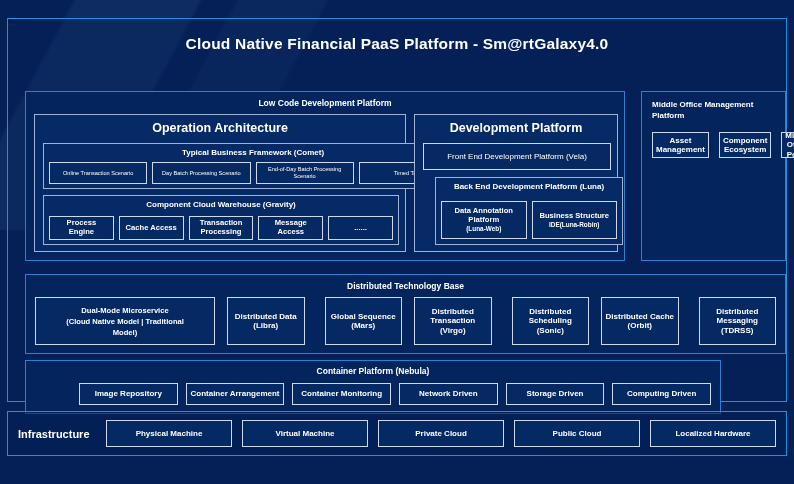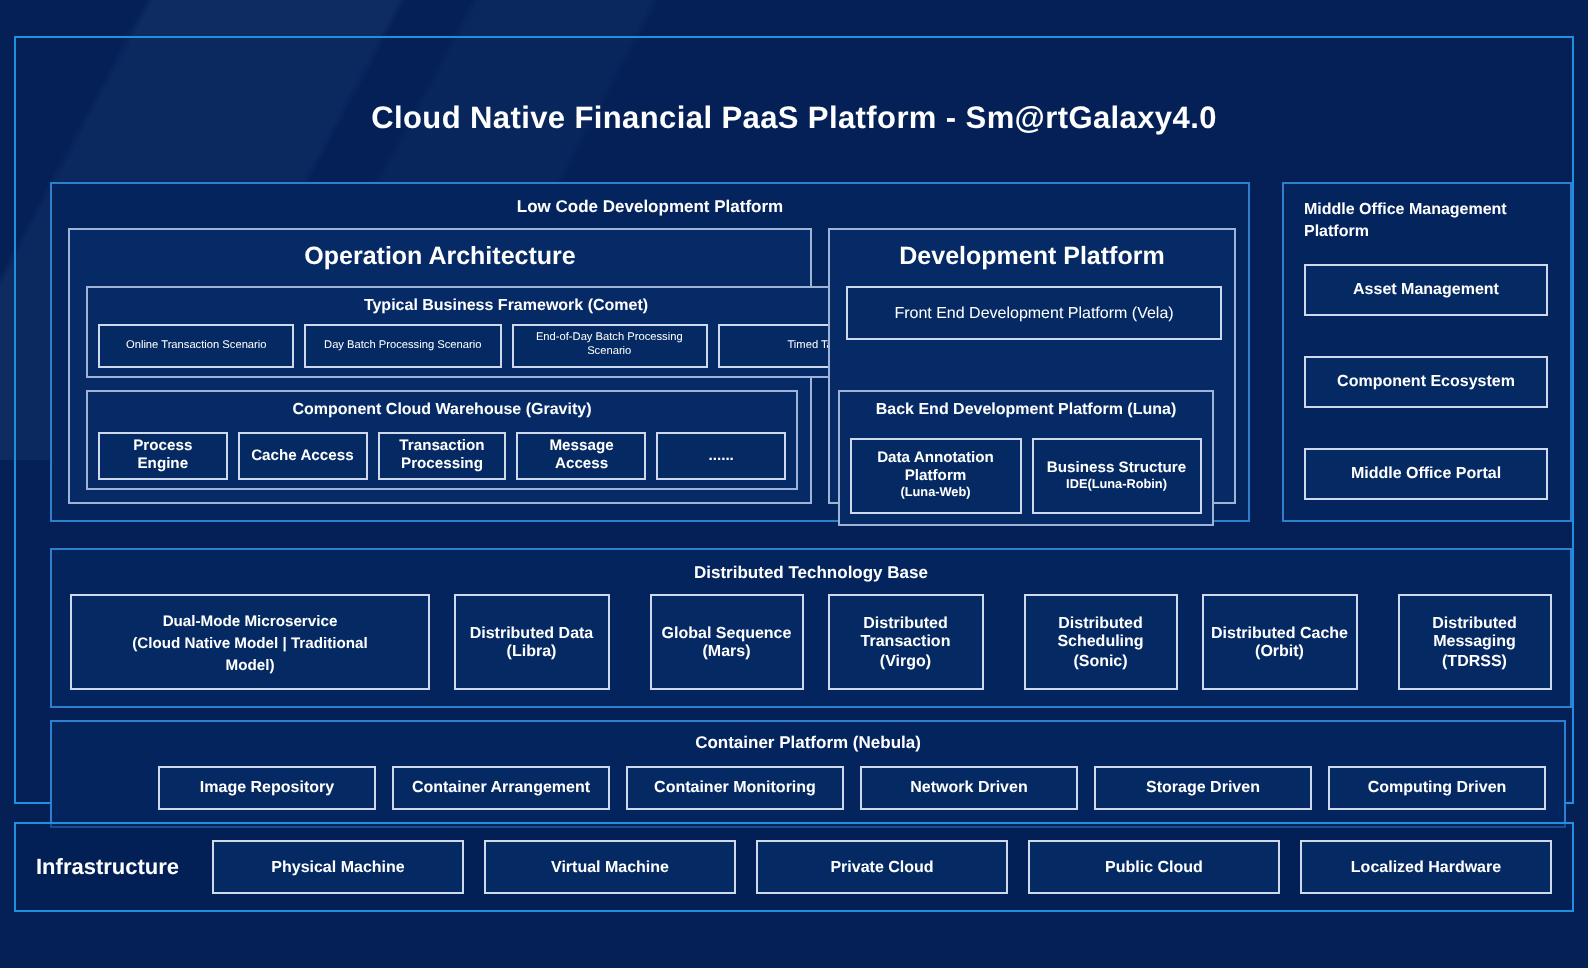--- a/index.html
+++ b/index.html
@@ -47,21 +47,21 @@
     padding:2px 3px;
   }
 
   
   .main-frame{
     position:absolute;left:7px;top:18px;width:780px;height:384px;
     border:1.5px solid #1f8fe0;box-sizing:border-box;
     background:rgba(5,34,92,.35);
   }
   .app-title{
-    position:absolute;left:0;right:0;top:32px;text-align:center;
+    position:absolute;left:0;right:0;top:16px;text-align:center;
     font-size:15.5px;font-weight:bold;letter-spacing:.2px;color:#ffffff;
   }
 
   
   .lowcode{
     position:absolute;left:17px;top:72px;width:600px;height:170px;
   }
   .lowcode-title{
     position:absolute;left:0;right:0;top:6px;text-align:center;
     font-size:8.5px;font-weight:bold;color:#ffffff;
@@ -79,46 +79,46 @@
 
   .tbf{left:8px;top:28px;width:420px;height:46px;}
   .ccw{left:8px;top:80px;width:356px;height:50px;}
   .chiprow{position:absolute;left:5px;right:5px;bottom:4px;display:flex;gap:5px;}
   .chiprow .chip{flex:1;}
 
   .tbf .chip{height:22px;font-size:5.6px;}
   .ccw .chip{height:24px;font-size:7.6px;font-weight:bold;margin-top:24px;}
 
   .fe{left:8px;top:28px;width:188px;height:27px;font-size:8px;}
-  .be{left:4px;top:62px;width:188px;height:68px;margin-top:18px;}
+  .be{left:20px;top:62px;width:188px;height:68px;}
   .be .chiprow{bottom:5px;}
   .be .chip{height:38px;font-size:7.6px;font-weight:bold;flex-direction:column;}
   .be .chip .small{font-size:6.4px;font-weight:bold;}
 
   
   .midoffice{
     position:absolute;left:633px;top:72px;width:145px;height:170px;
   }
   .mid-title{
     position:absolute;left:10px;top:8px;right:8px;
     font-size:8px;font-weight:bold;line-height:1.35;color:#ffffff;text-align:left;
   }
-  .mid-chips{position:absolute;left:10px;right:11px;top:40px;display:flex;flex-direction:column;gap:20px;}
+  .mid-chips{position:absolute;left:10px;right:11px;top:40px;display:flex;flex-direction:row;gap:10px;}
   .mid-chips .chip{height:26px;font-size:8px;font-weight:bold;}
 
   
   .dtb{position:absolute;left:17px;top:255px;width:761px;height:80px;}
   .dtb-title{position:absolute;left:0;right:0;top:6px;text-align:center;font-size:8.5px;font-weight:bold;}
   .dtb-body{position:absolute;left:9px;right:9px;top:22px;bottom:8px;display:flex;gap:12px;}
   .dtb-wide{width:180px;font-size:7.6px;font-weight:bold;flex-direction:column;line-height:1.45;}
   .dtb-col{flex:1;display:flex;flex-direction:row;gap:20px;}
   .dtb-col .chip{flex:1;font-size:8px;font-weight:bold;}
 
   
-  .cpf{position:absolute;left:17px;top:341px;width:758px;height:54px;}
+  .cpf{position:absolute;left:17px;top:341px;width:696px;height:54px;}
   .cpf-title{position:absolute;left:0;right:0;top:5px;text-align:center;font-size:8.5px;font-weight:bold;}
   .cpf-body{position:absolute;left:9px;right:9px;top:22px;bottom:8px;display:flex;gap:8px;padding-left:44px;}
   .cpf-body .chip{flex:1;font-size:8px;font-weight:bold;}
 
   
   .infra{position:absolute;left:7px;top:411px;width:780px;height:45px;display:flex;align-items:center;padding:0 10px;box-sizing:border-box;gap:10px;}
   .infra-label{font-size:11px;font-weight:bold;color:#ffffff;white-space:nowrap;min-width:78px;}
   .infra-body{flex:1;display:flex;gap:10px;}
   .infra-body .chip{flex:1;height:27px;font-size:8px;font-weight:bold;}
 </style>

